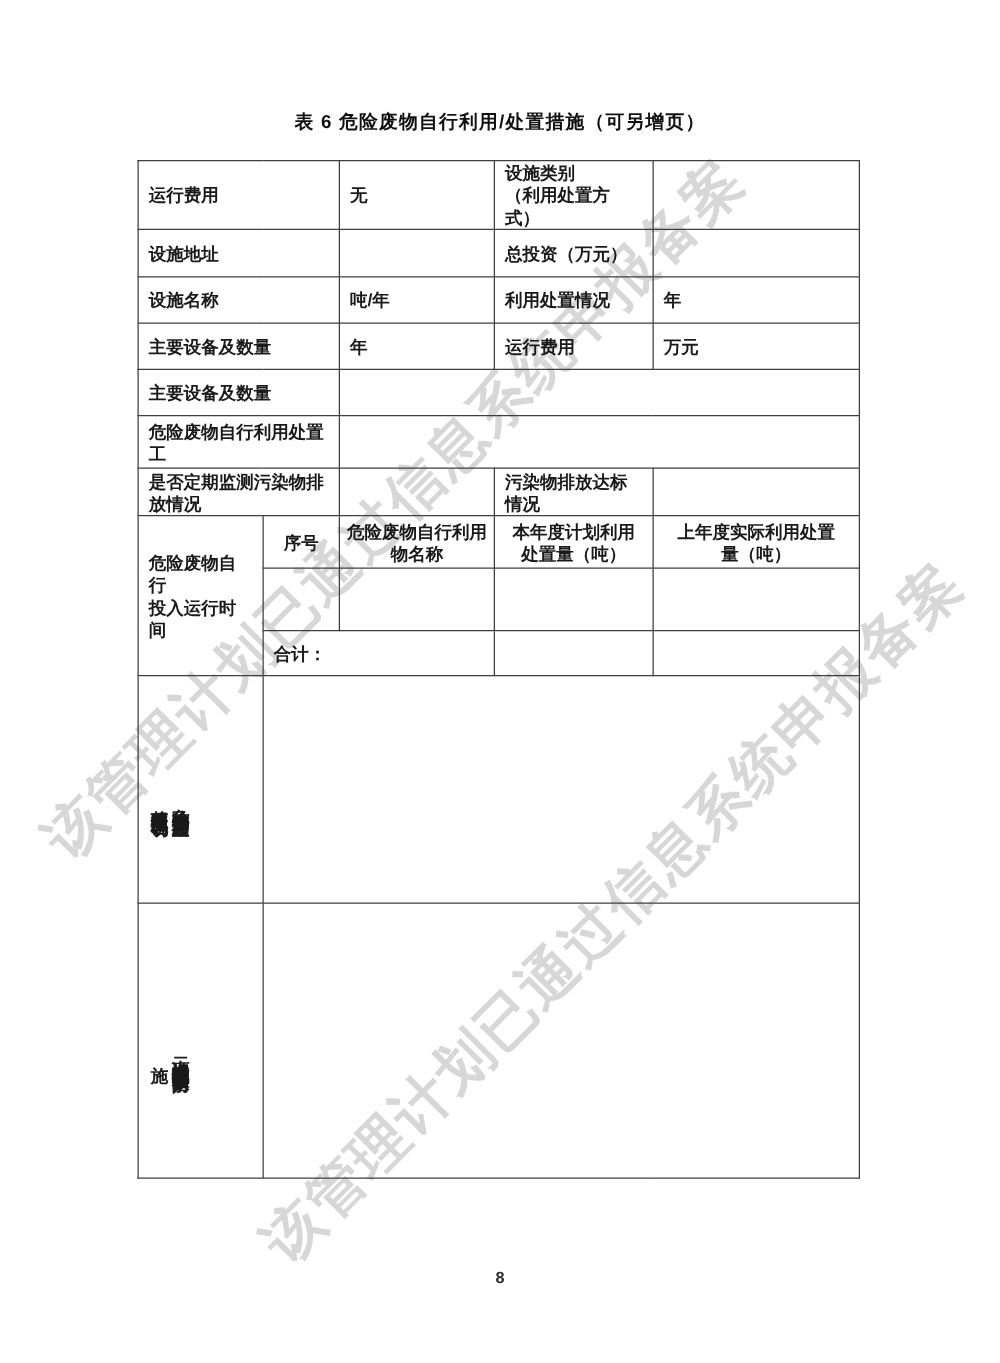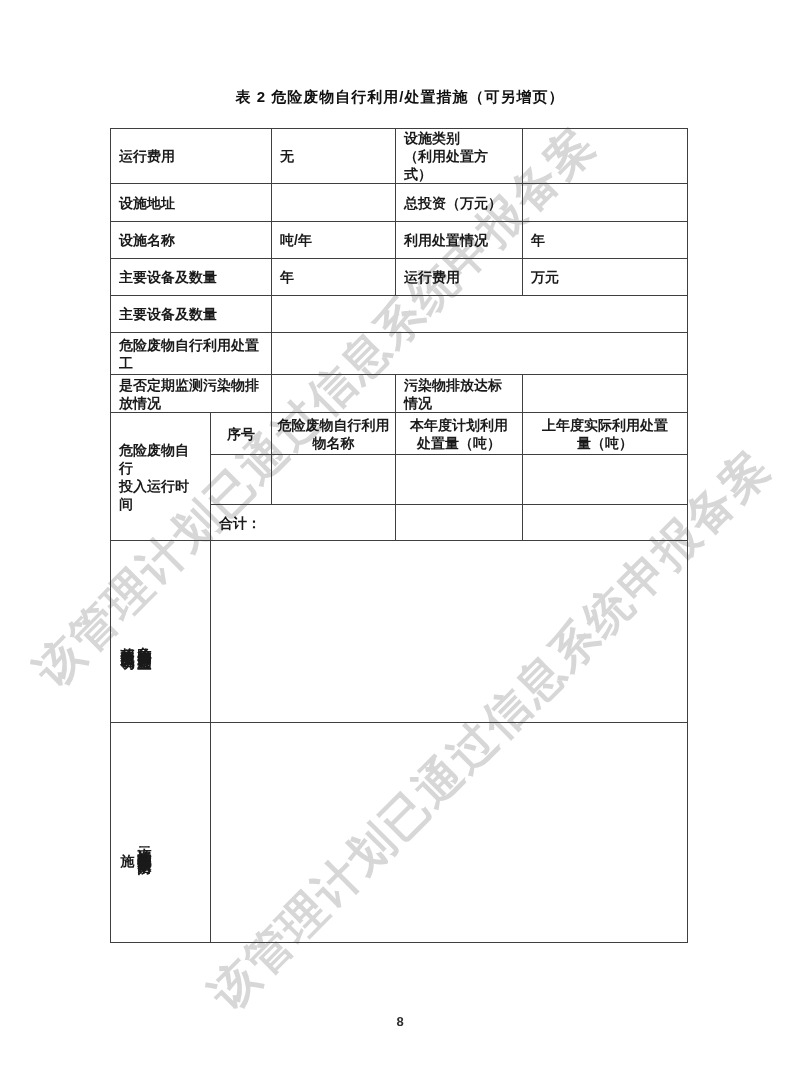--- a/index.html
+++ b/index.html
@@ -88,21 +88,21 @@
     color: #2f2f2f;
   }
 </style>
 </head>
 <body>
 
 <div class="watermark" id="wm1">该管理计划已通过信息系统申报备案</div>
 <div class="watermark" id="wm2">该管理计划已通过信息系统申报备案</div>
 
 <div class="content">
-  <div class="doc-title">表 2 危险废物自行利用/处置措施（可另增页）</div>
+  <div class="doc-title">表 6 危险废物自行利用/处置措施（可另增页）</div>
 
   <table class="form">
     <colgroup>
       <col style="width:100px">
         <col style="width:61px">
         <col style="width:124px">
         <col style="width:127px">
         <col style="width:165px">
     </colgroup>
 

